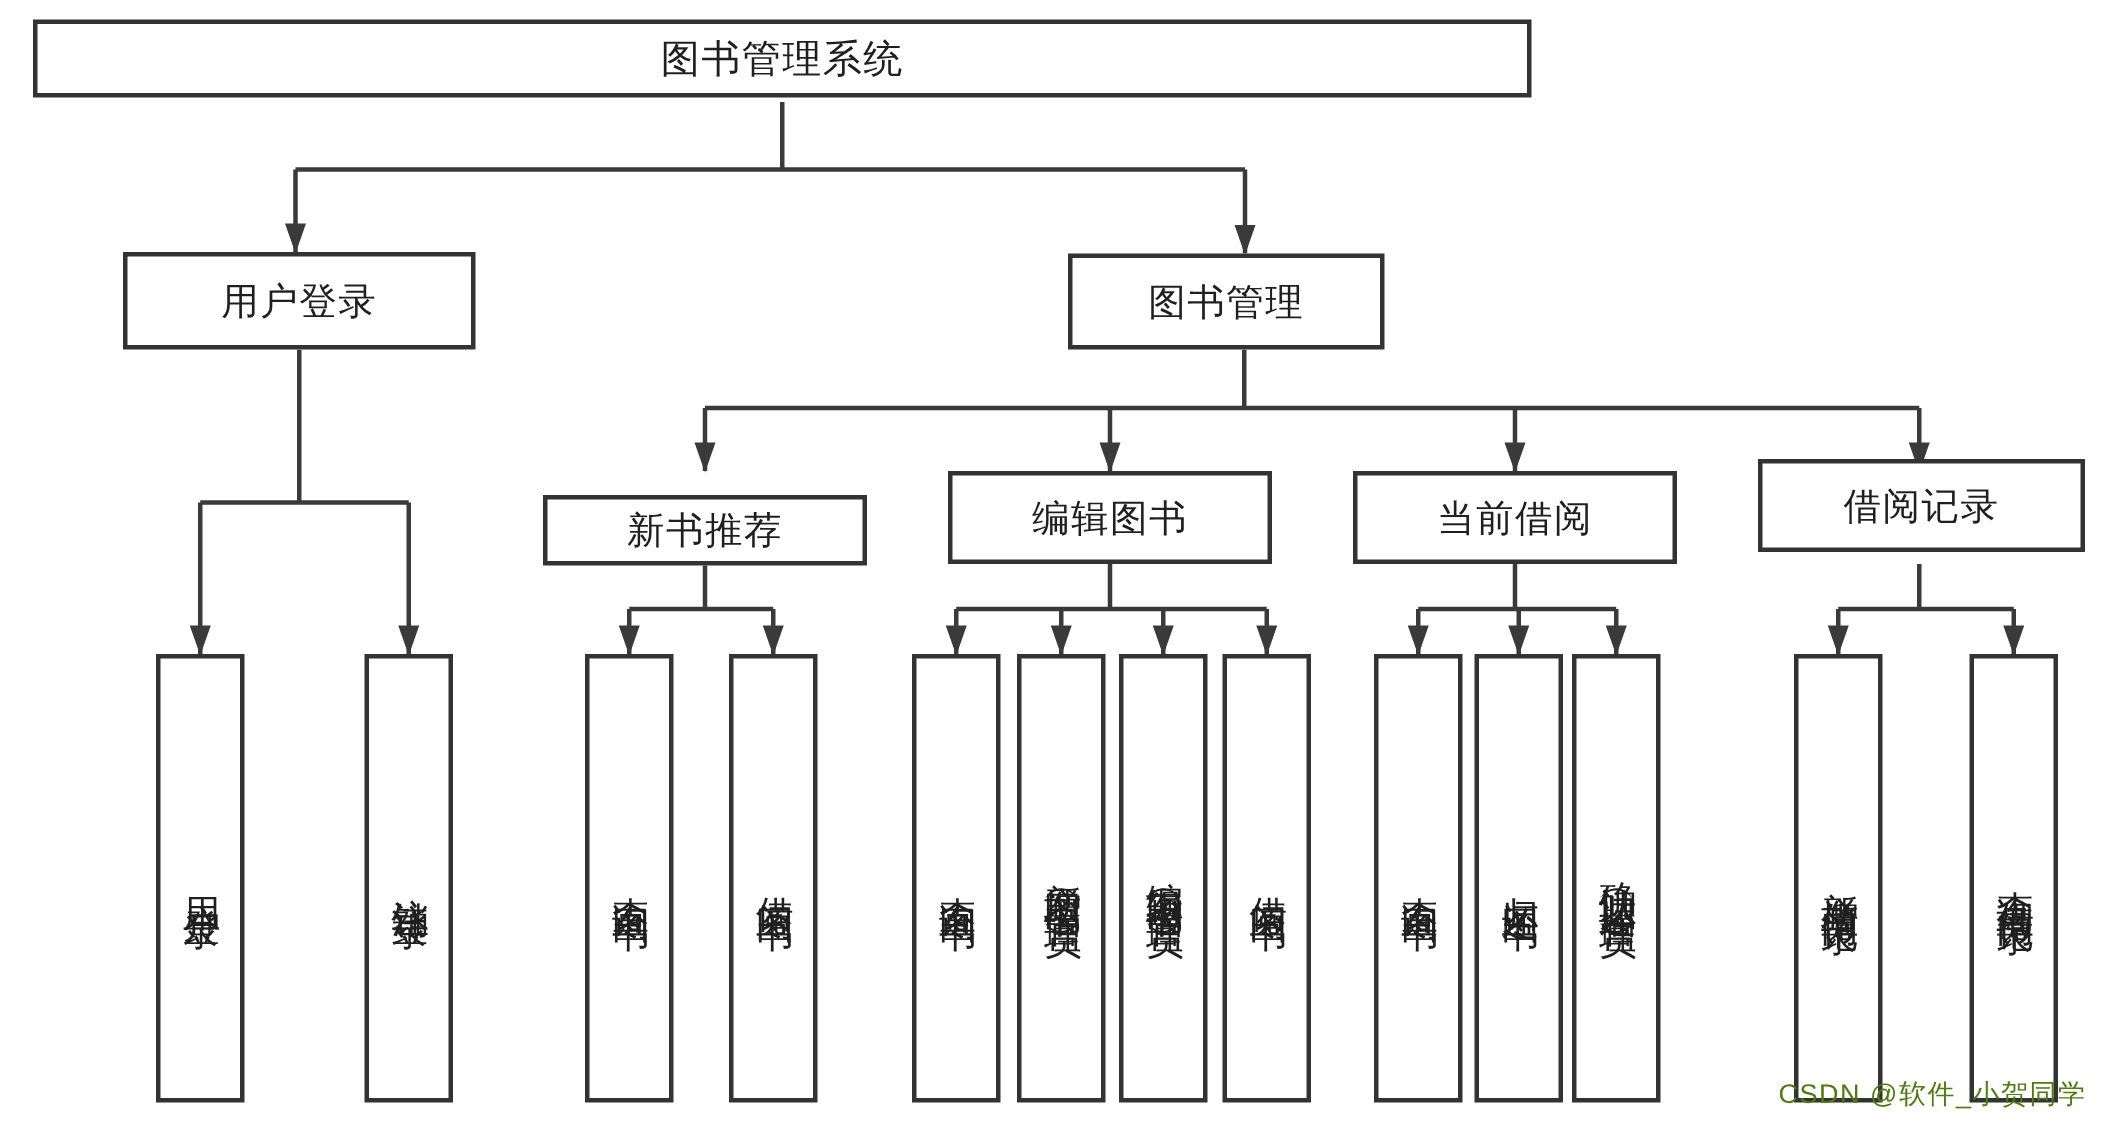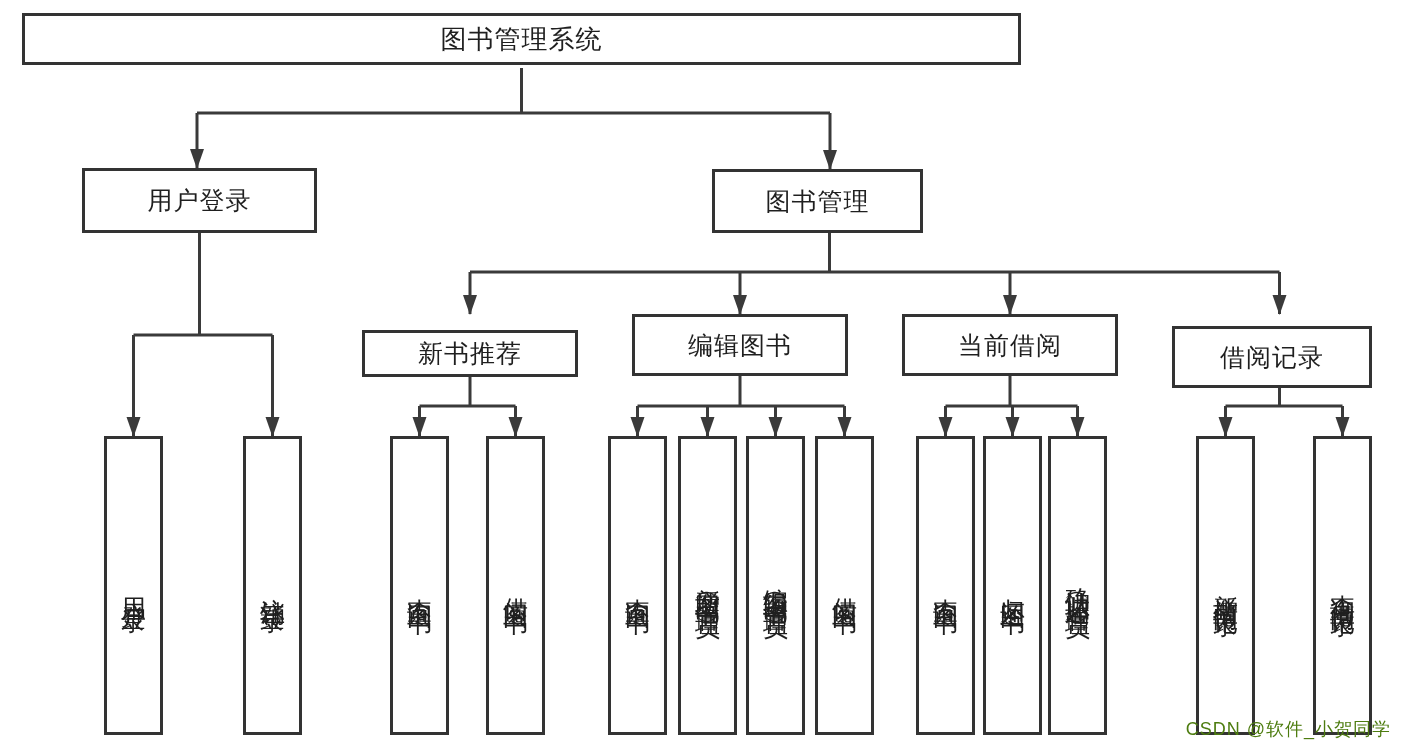--- a/index.html
+++ b/index.html
@@ -114,21 +114,21 @@
   </svg>
 
   <div class="node root" style="left:22px; top:13px; width:999px; height:52px;">图书管理系统</div>
 
   <div class="node" style="left:82px; top:168px; width:235px; height:65px;">用户登录</div>
   <div class="node" style="left:712px; top:169px; width:211px; height:64px;">图书管理</div>
 
   <div class="node" style="left:362px; top:330px; width:216px; height:47px;">新书推荐</div>
   <div class="node" style="left:632px; top:314px; width:216px; height:62px;">编辑图书</div>
   <div class="node" style="left:902px; top:314px; width:216px; height:62px;">当前借阅</div>
-  <div class="node" style="left:1172px; top:326px; width:200px; height:62px;">借阅记录</div>
+  <div class="node" style="left:1172px; top:306px; width:218px; height:62px;">借阅记录</div>
 
   <div class="vnode" style="left:104px;">
     <span>用户登录</span>
   </div>
   <div class="vnode" style="left:243px;">
     <span>注销登录</span>
   </div>
 
   <div class="vnode" style="left:390px;">
     <span>查询图书</span>

